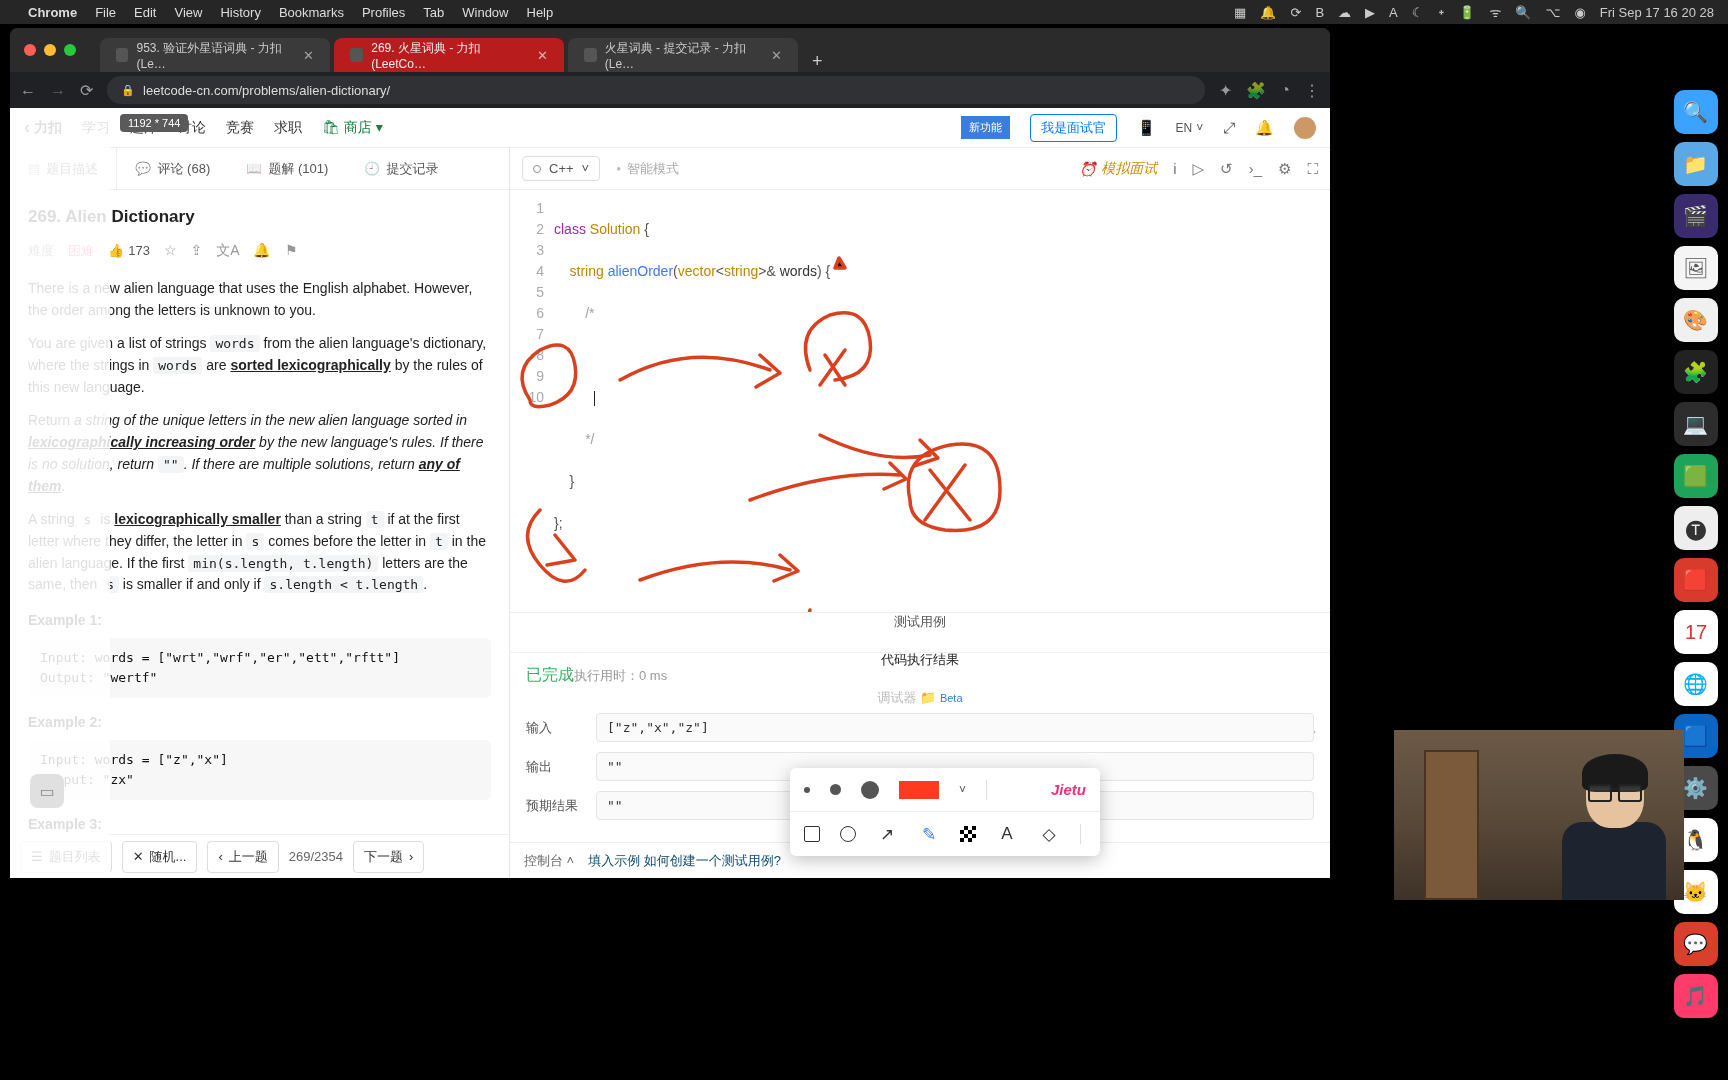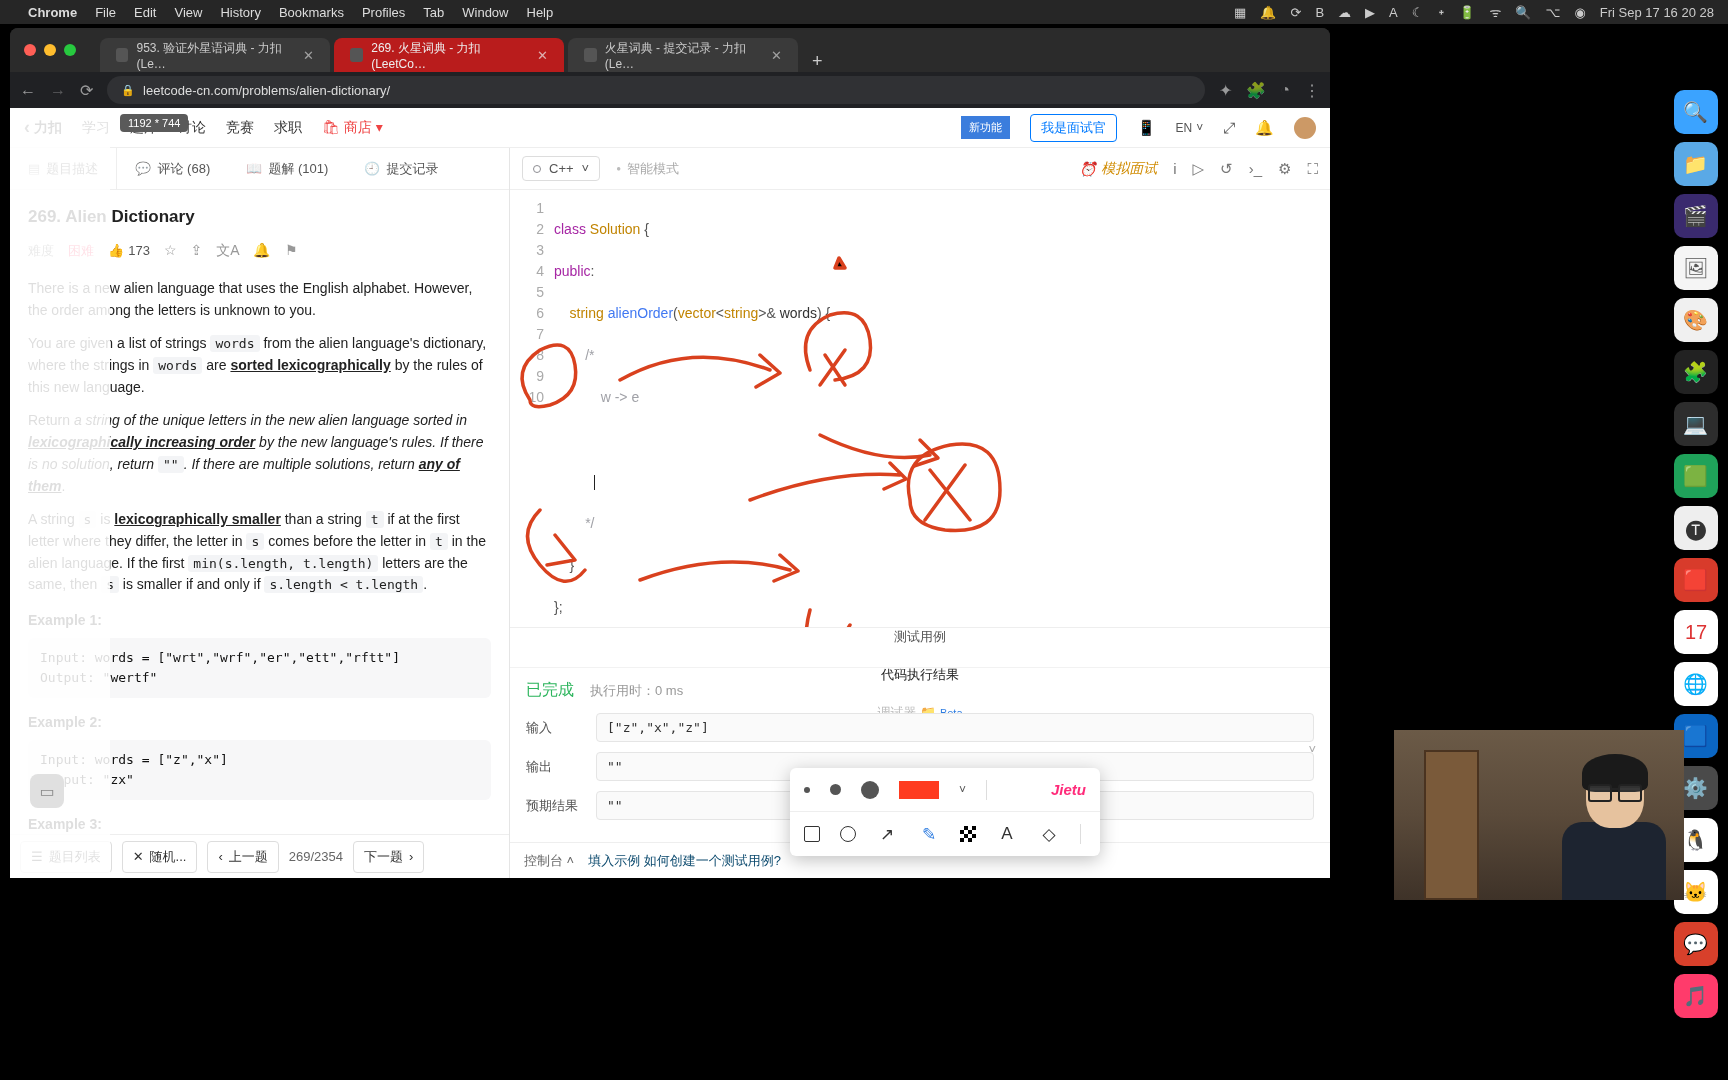--- a/index.html
+++ b/index.html
@@ -30,21 +30,21 @@
 .dimtip { position:absolute; top:86px; left:110px; background:#5a5a5a; color:#fff; font-size:11px; padding:3px 8px; border-radius:4px; z-index:60; }
 
 
 .page { position:absolute; top:80px; left:0; right:0; bottom:0; background:#fff; display:flex; flex-direction:column; }
 .whitefade { position:absolute; top:80px; left:0; width:100px; height:770px; background:linear-gradient(to right, rgba(255,255,255,.85), rgba(255,255,255,.85)); z-index:40; pointer-events:none; }
 
 .sitebar { height:40px; border-bottom:1px solid #eee; display:flex; align-items:center; padding:0 14px; gap:20px; font-size:14px; color:#333; }
 .sitebar .logo { font-weight:600; display:flex; align-items:center; gap:4px; }
 .sitebar .logo::before { content:"‹"; font-size:18px; color:#555; }
 .sitebar .navlink { color:#333; }
-.sitebar .shop { color:#ef4444; }
+.sitebar .shop { color:#15803d; }
 .sitebar .shop::before { content:"🛍"; margin-right:4px; }
 .sitebar .rspace { flex:1; }
 .newbadge { position:relative; background:#3b7ddd; color:#fff; font-size:11px; padding:4px 8px; }
 .interviewer { border:1px solid #007aff; color:#007aff; padding:4px 10px; border-radius:4px; font-size:13px; }
 .langind { font-size:12px; color:#555; display:flex; align-items:center; gap:4px; }
 .bell { font-size:15px; color:#888; }
 .avatar { width:22px; height:22px; border-radius:50%; background:#c96; }
 
 
 .workspace { flex:1; display:flex; min-height:0; }
@@ -96,21 +96,21 @@
 .ann path { stroke:#d9411e; stroke-width:3.5; fill:none; stroke-linecap:round; stroke-linejoin:round; }
 
 
 .results { border-top:1px solid #eee; display:flex; flex-direction:column; font-size:13px; color:#555; }
 .restabs { height:40px; display:flex; align-items:center; padding:0 14px; gap:20px; border-bottom:1px solid #f2f2f2;flex-direction:column; }
 .restab.active { color:#222; }
 .restab.dim { color:#bbb; }
 .beta { color:#2f7de1; font-size:11px; }
 .restabs .chev { margin-left:auto; color:#aaa; }
 .resbody { padding:12px 16px; }
-.statusrow { display:flex; align-items:baseline; gap:16px; margin-bottom:12px; }
+.statusrow { display:flex; align-items:baseline; margin-bottom:27px; }
 .done { color:#2db55d; font-size:16px; }
 .rtime { color:#999; }
 .iorow { display:flex; align-items:center; margin-bottom:10px; }
 .iolabel { width:70px; color:#555; }
 .iobox { flex:1; border:1px solid #e5e5e5; border-radius:4px; padding:6px 10px; font-family:ui-monospace,Menlo,monospace; color:#333; background:#fafafa; }
 .consolebar { height:36px; border-top:1px solid #eee; display:flex; align-items:center; padding:0 14px; gap:14px; color:#666; font-size:13px; }
 .consolebar .hint { color:#0c4a6e; }
 
 
 .dock { position:absolute; right:6px; top:90px; width:48px; display:flex; flex-direction:column; gap:8px; z-index:70; }
@@ -333,24 +333,22 @@
               <div>4</div>
               <div>5</div>
               <div>6</div>
               <div>7</div>
               <div>8</div>
               <div>9</div>
               <div>10</div>
           </div>
           <div class="code">
 <div class="ln"><span class="kw">class</span> <span class="cls">Solution</span> <span class="pun">{</span></div>
-<div class="ln"><span class="kw">public</span><span class="pun">:</span></div>
 <div class="ln">    <span class="typ">string</span> <span class="fn">alienOrder</span><span class="pun">(</span><span class="typ">vector</span><span class="pun">&lt;</span><span class="typ">string</span><span class="pun">&gt;&amp;</span> words<span class="pun">)</span> <span class="pun">{</span></div>
 <div class="ln">        <span class="com">/*</span></div>
-<div class="ln">            <span class="com">w -&gt; e</span></div>
 <div class="ln"> </div>
 <div class="ln"><span class="cursorbar"></span></div>
 <div class="ln">        <span class="com">*/</span></div>
 <div class="ln">    <span class="pun">}</span></div>
 <div class="ln"><span class="pun">};</span></div>
           </div>
           <svg class="ann" viewBox="0 0 820 500">
             <path d="M20 210 q-20 -30 10 -50 q30 -15 35 15 q5 30 -25 40 q-20 5 -20 -5"></path>
             <path d="M110 190 q70 -40 150 -10 M250 165 l20 18 l-24 14"></path>
             <path d="M300 180 q-15 -40 20 -55 q35 -10 40 25 q5 35 -35 40 M315 165 l20 30 M335 160 l-25 35"></path>

